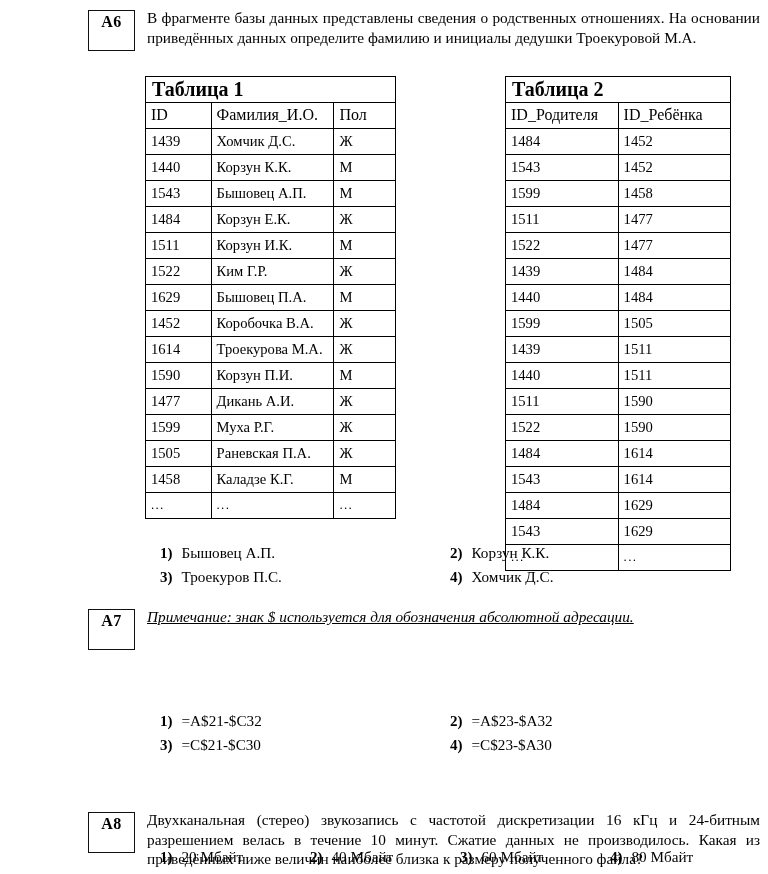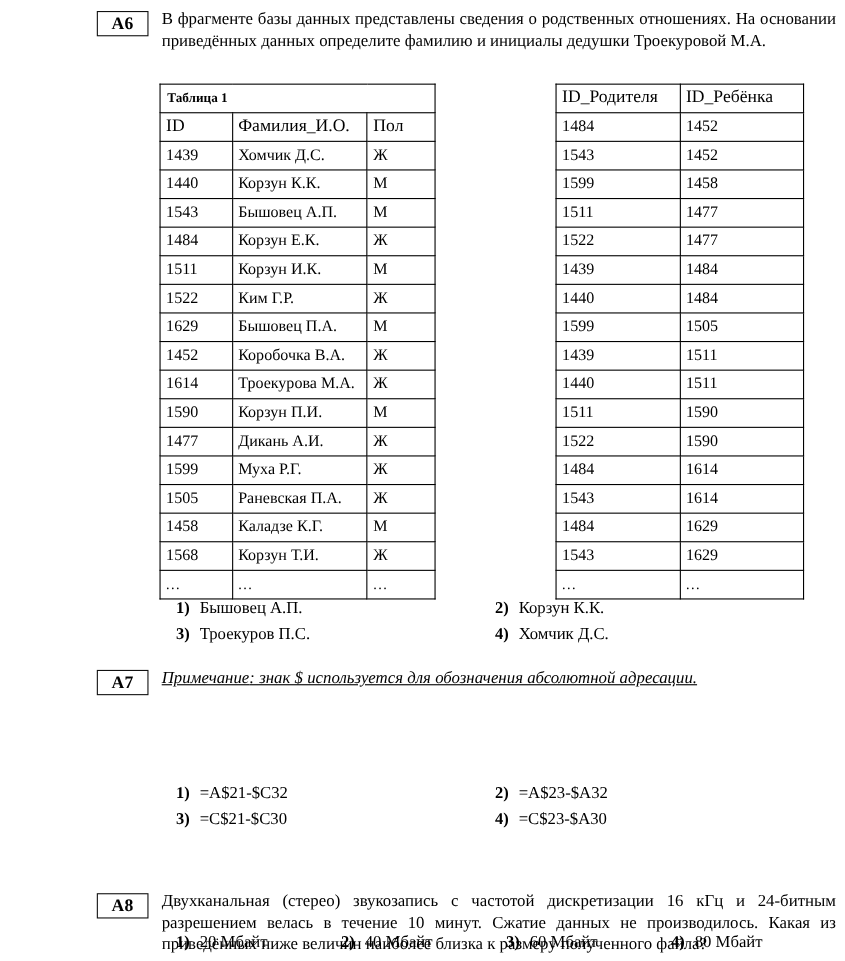--- a/index.html
+++ b/index.html
@@ -30,21 +30,21 @@
     left: 88px;
     width: 672px;
   }
   .task-head {
     display: flex;
     align-items: flex-start;
   }
   .task-label {
     flex: 0 0 auto;
     width: 47px;
-    height: 23px;
+    height: 41px;
     border: 1.6px solid #111;
     box-sizing: border-box;
     font-weight: bold;
     font-size: 16px;
     line-height: 21px;
     text-align: center;
     letter-spacing: 0.4px;
     margin-top: 2px;
   }
   .task-body {
@@ -80,21 +80,21 @@
     padding: 0px 5px 1px 5px;
     height: 26px;
     box-sizing: border-box;
     text-align: left;
     font-weight: normal;
     white-space: nowrap;
     vertical-align: middle;
   }
   .tbl .title-cell {
     font-weight: bold;
-    font-size: 12px;
+    font-size: 20px;
     height: 26px;
     padding-left: 6px;
     border-bottom: 1.3px solid #000;
   }
   .tbl .hdr td {
     font-size: 16px;
   }
   .ell {
     letter-spacing: 1.3px;
     font-weight: bold;
@@ -236,34 +236,32 @@
           <td>1505</td>
           <td>Раневская П.А.</td>
           <td>Ж</td>
         </tr>
       <tr>
           <td>1458</td>
           <td>Каладзе К.Г.</td>
           <td>М</td>
         </tr>
       <tr>
-          <td>1568</td>
-          <td>Корзун Т.И.</td>
-          <td>Ж</td>
-        </tr>
-      <tr>
           <td class="ell">...</td>
           <td class="ell">...</td>
           <td class="ell">...</td>
         </tr>
     </tbody>
   </table>
 
   <table class="tbl" id="table2">
     <tbody>
+      <tr>
+        <td class="title-cell" colspan="2">Таблица 2</td>
+      </tr>
       <tr class="hdr">
         <td class="c-par">ID_Родителя</td>
         <td class="c-chi">ID_Ребёнка</td>
       </tr>
       <tr>
           <td>1484</td>
           <td>1452</td>
         </tr>
       <tr>
           <td>1543</td>

